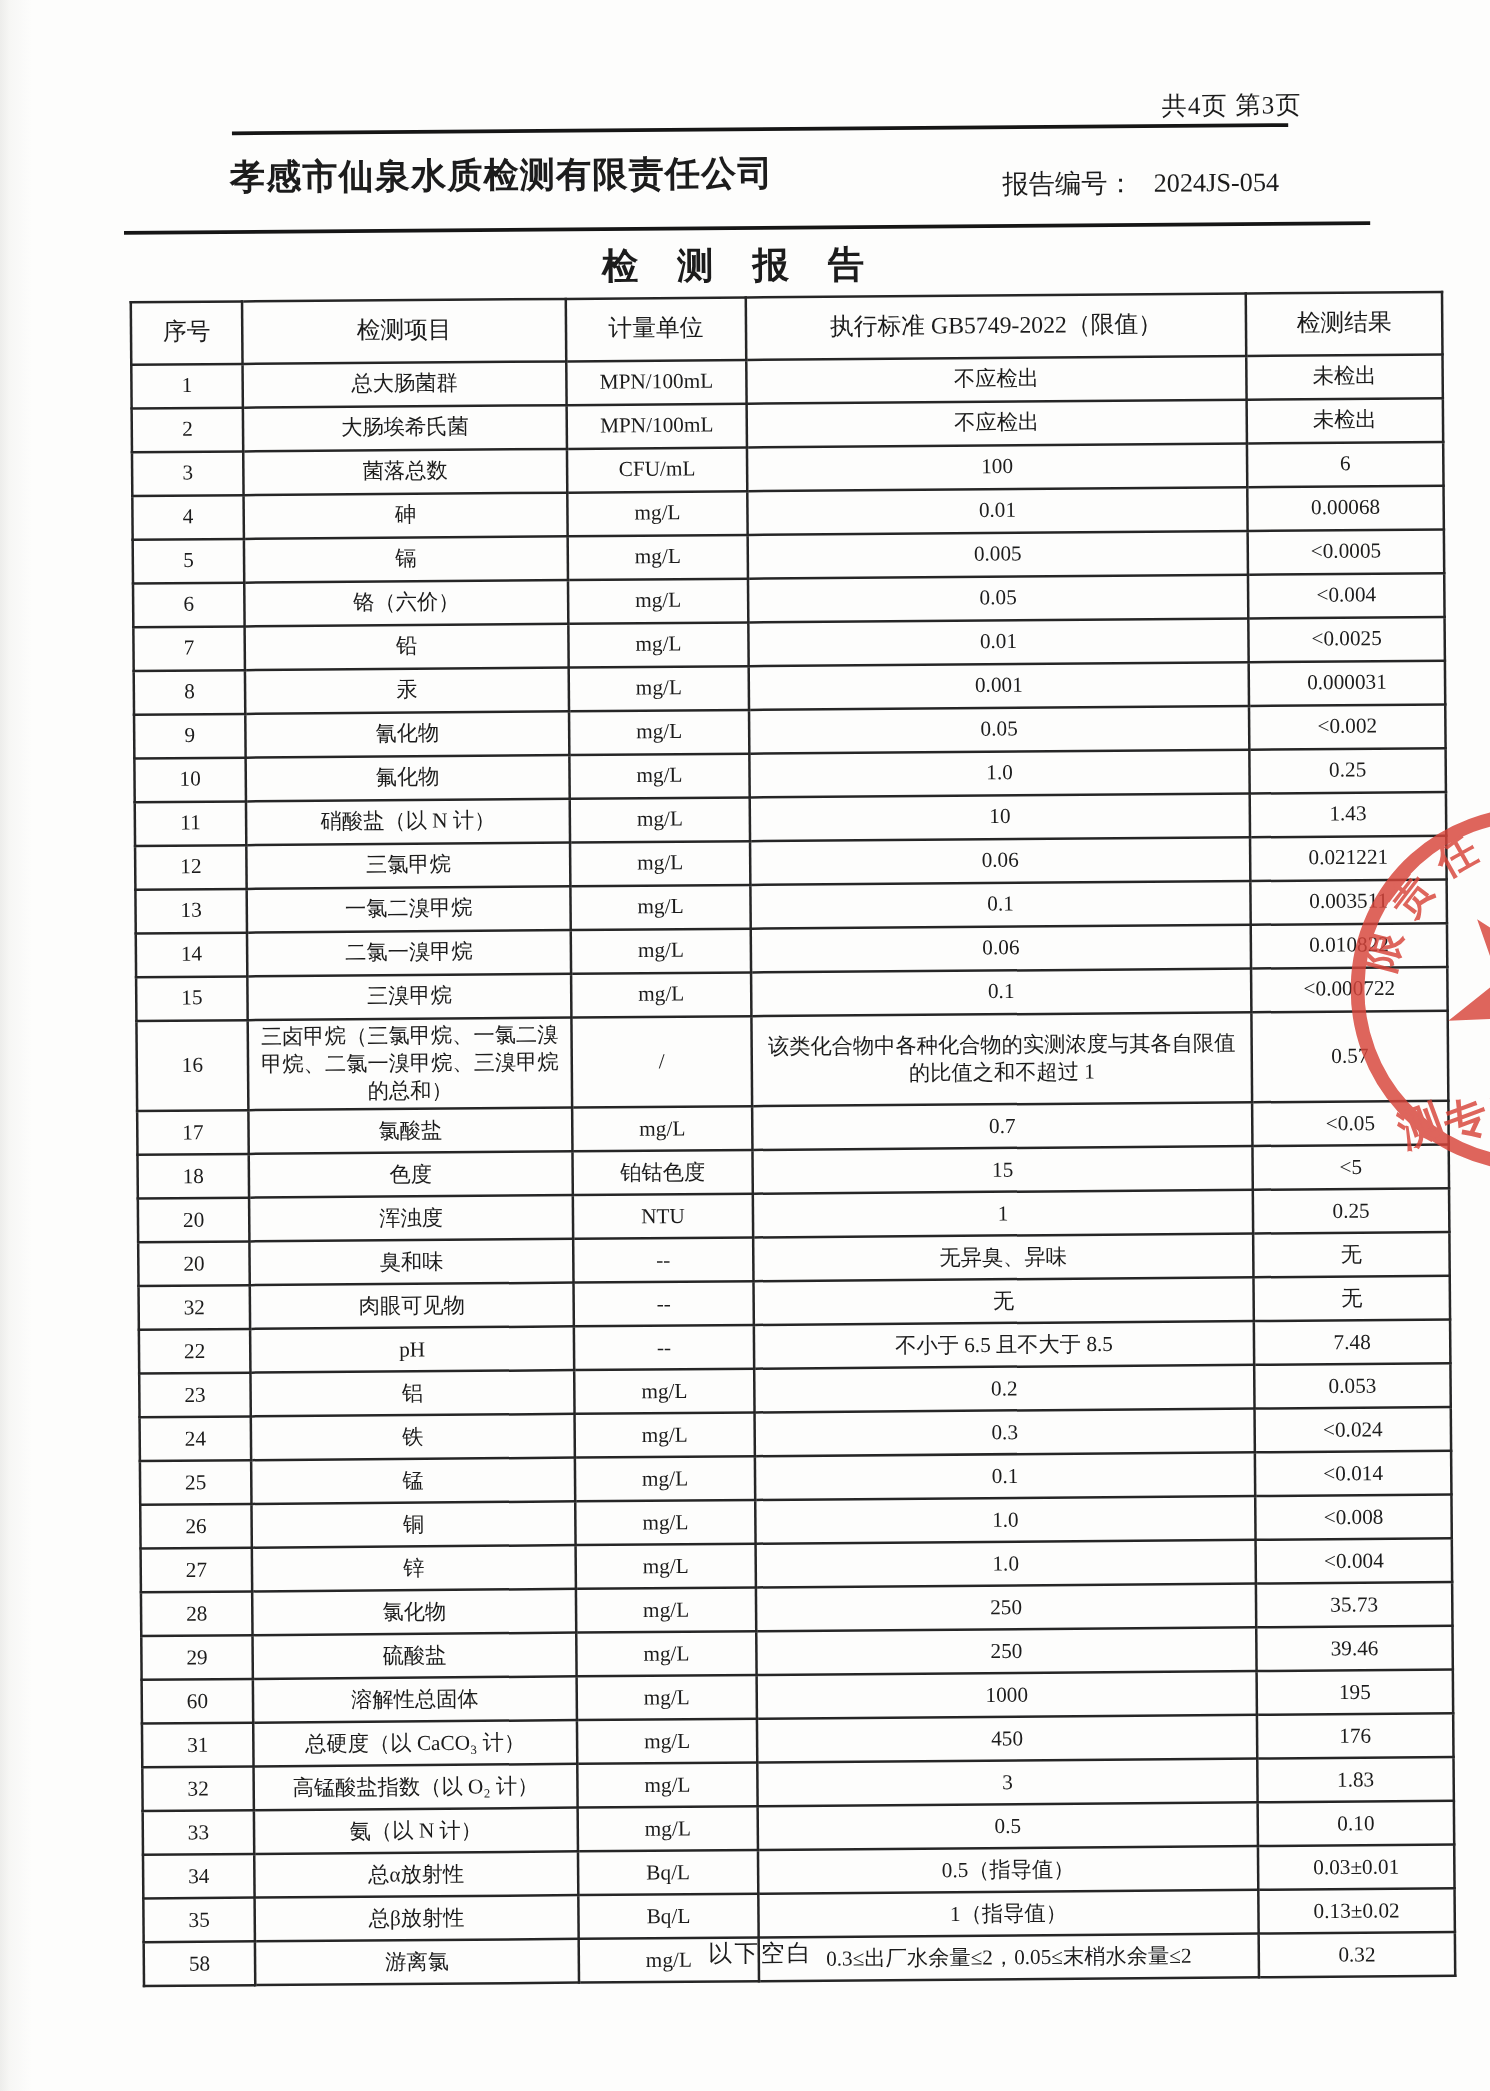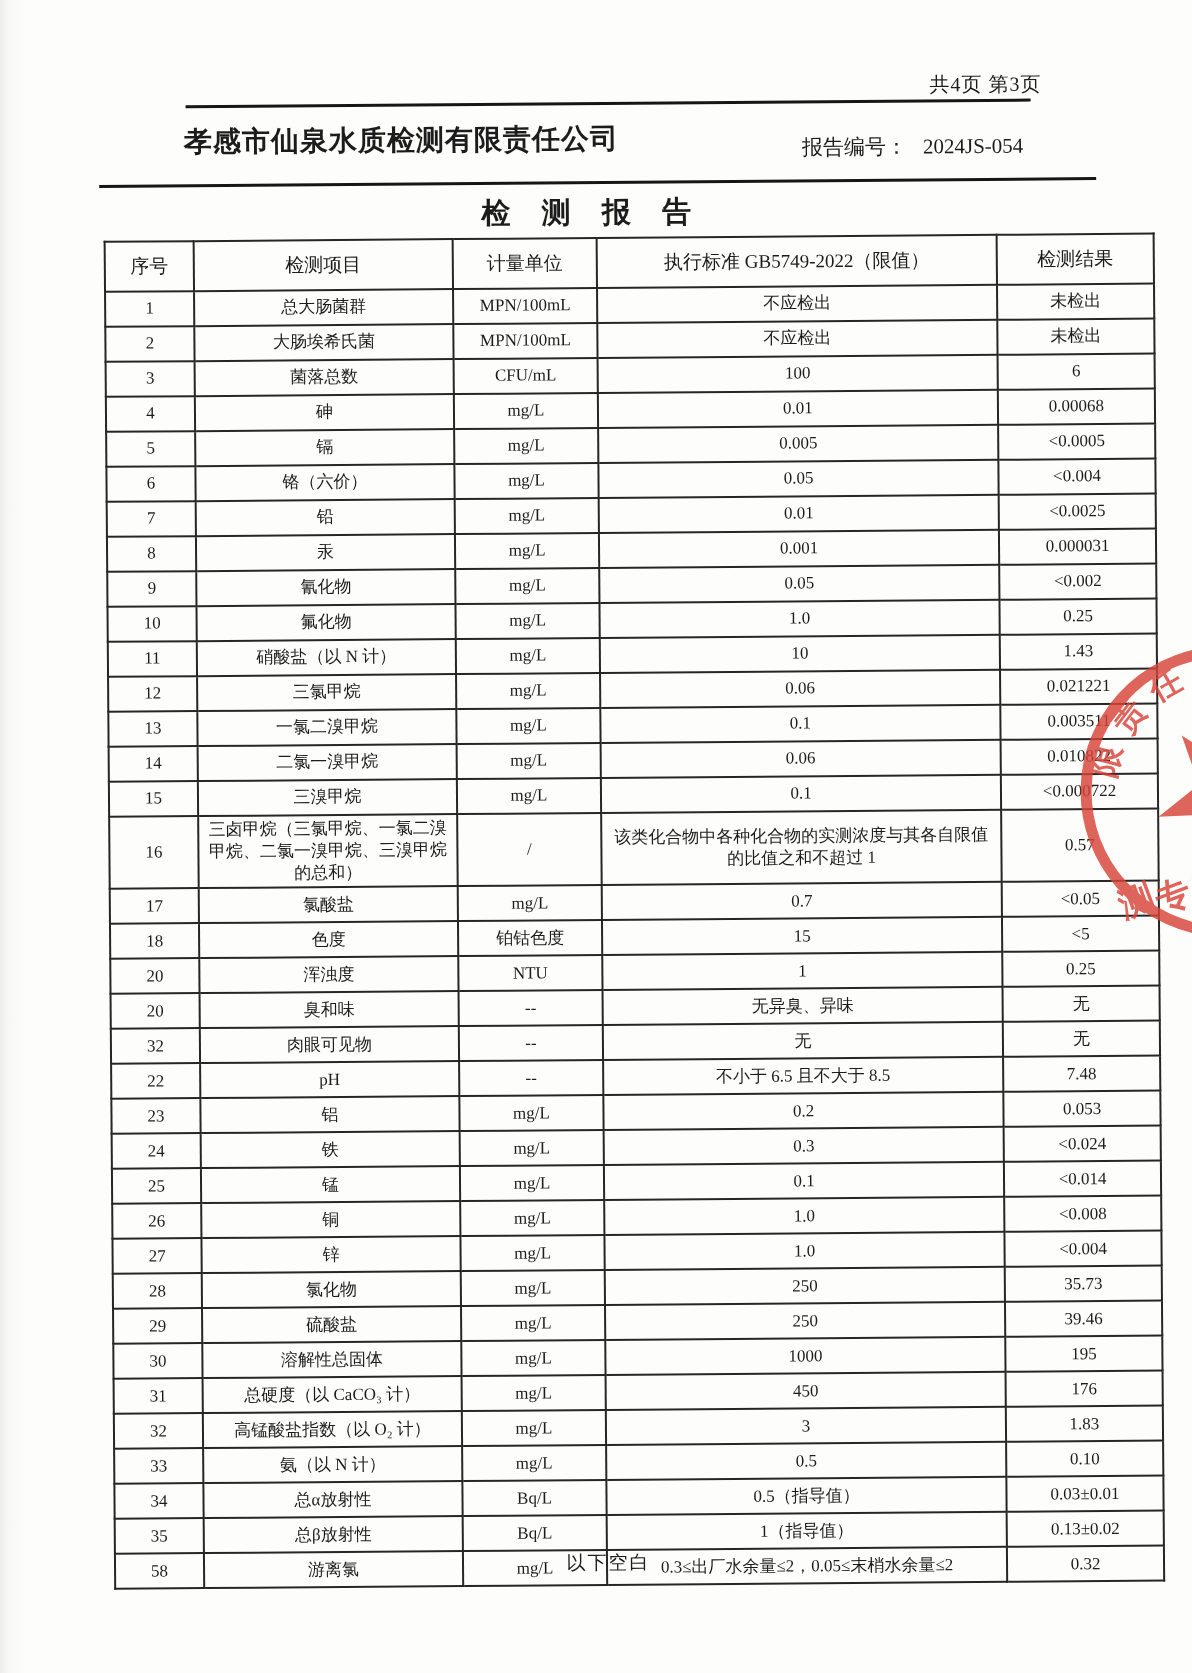--- a/index.html
+++ b/index.html
@@ -287,21 +287,21 @@
             <td class="col4">35.73</td>
           </tr>
           <tr>
             <td class="col0">29</td>
             <td class="col1">硫酸盐</td>
             <td class="col2">mg/L</td>
             <td class="col3">250</td>
             <td class="col4">39.46</td>
           </tr>
           <tr>
-            <td class="col0">30</td>
+            <td class="col0">60</td>
             <td class="col1">溶解性总固体</td>
             <td class="col2">mg/L</td>
             <td class="col3">1000</td>
             <td class="col4">195</td>
           </tr>
           <tr>
             <td class="col0">31</td>
             <td class="col1">总硬度（以 CaCO₃ 计）</td>
             <td class="col2">mg/L</td>
             <td class="col3">450</td>

